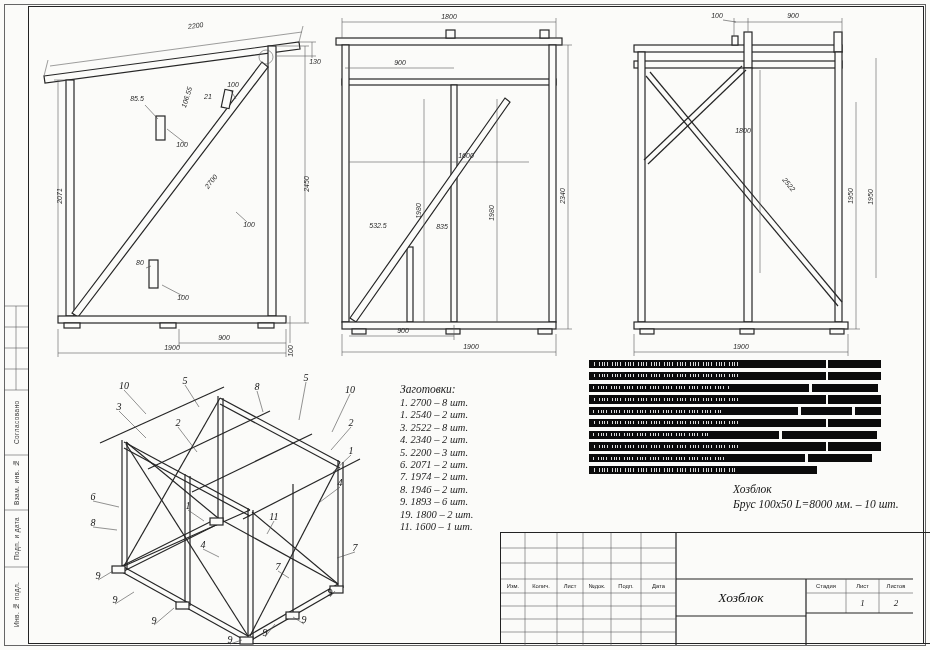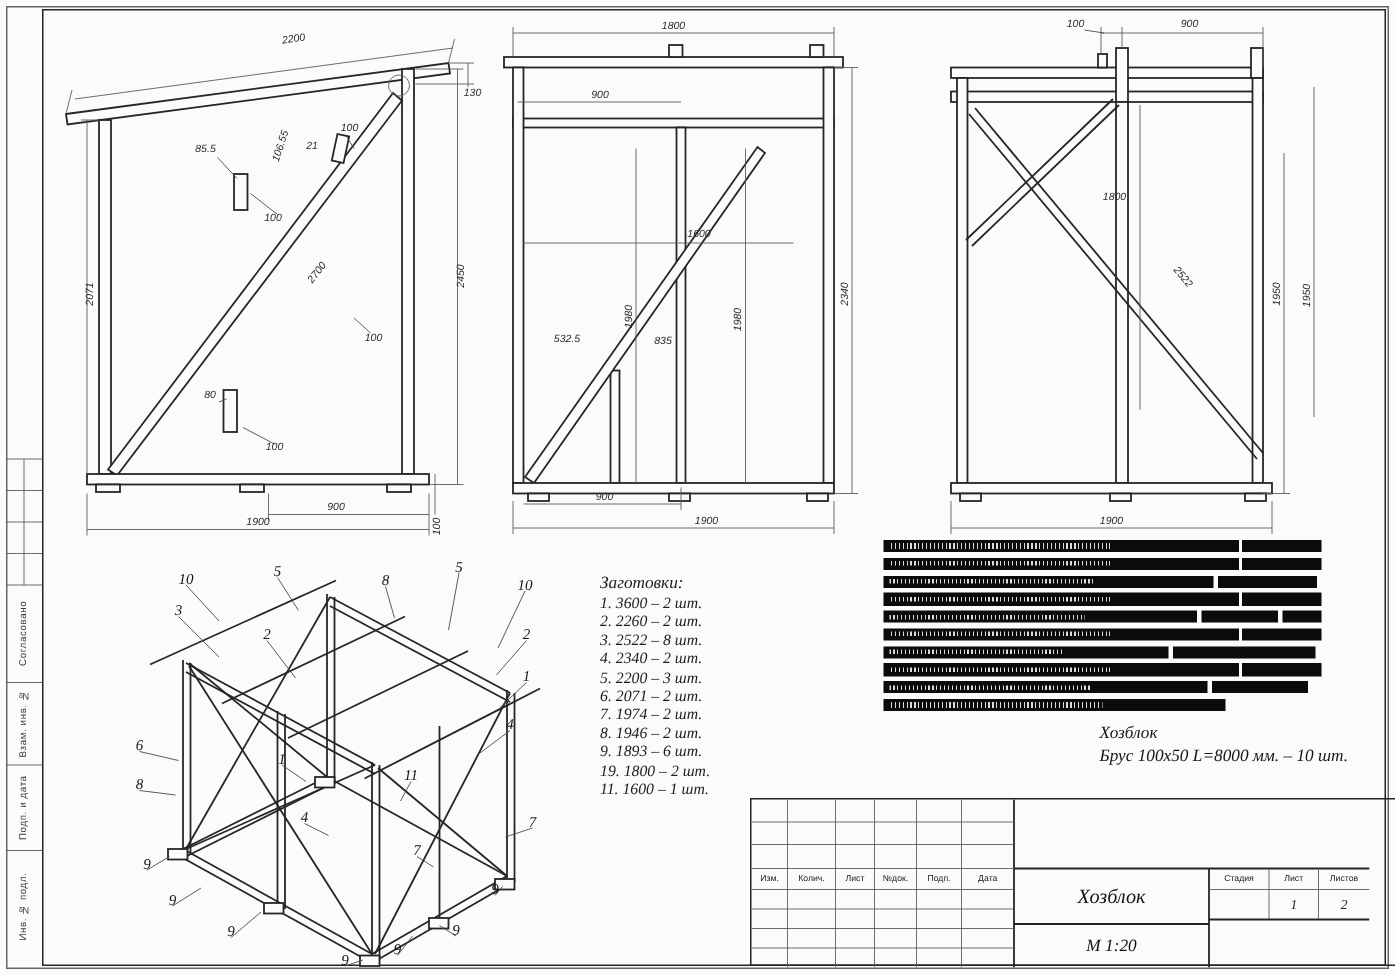--- a/index.html
+++ b/index.html
@@ -283,22 +283,22 @@
       <line x1="304" y1="624" x2="293" y2="617" class="leader"></line>
       <text x="304" y="623" class="callout">9</text>
       <line x1="330" y1="597" x2="335" y2="591" class="leader"></line>
       <text x="330" y="596" class="callout">9</text>
     </g>
 </svg>
 
 <div class="parts">
   <h3>Заготовки:</h3>
   <ol>
-      <li>1. 3600 – 2 шт.</li>
-      <li>2. 2260 – 2 шт.</li>
+      <li>1. 2700 – 8 шт.</li>
+      <li>1. 2540 – 2 шт.</li>
       <li>3. 2522 – 8 шт.</li>
       <li>4. 2340 – 2 шт.</li>
       <li>5. 2200 – 3 шт.</li>
       <li>6. 2071 – 2 шт.</li>
       <li>7. 1974 – 2 шт.</li>
       <li>8. 1946 – 2 шт.</li>
       <li>9. 1893 – 6 шт.</li>
       <li>19. 1800 – 2 шт.</li>
       <li>11. 1600 – 1 шт.</li>
     </ol>
@@ -395,19 +395,18 @@
     <line class="d" x1="305" y1="60" x2="412" y2="60"></line>
     <line x1="305" y1="80" x2="412" y2="80" stroke="#232323" stroke-width="1.2"></line>
   </svg>
   <div class="tb-label" style="left:0;top:46px;width:24px;height:14px">Изм.</div>
   <div class="tb-label" style="left:24px;top:46px;width:32px;height:14px">Колич.</div>
   <div class="tb-label" style="left:56px;top:46px;width:26px;height:14px">Лист</div>
   <div class="tb-label" style="left:82px;top:46px;width:28px;height:14px">№док.</div>
   <div class="tb-label" style="left:110px;top:46px;width:30px;height:14px">Подп.</div>
   <div class="tb-label" style="left:140px;top:46px;width:35px;height:14px">Дата</div>
   <div class="tb-label tb-italic" style="left:175px;top:46px;width:130px;height:37px;font-size:13.5px">Хозблок</div>
-  <div class="tb-label tb-italic" style="left:175px;top:83px;width:130px;height:29px;font-size:11.5px">М 1:20</div>
   <div class="tb-label" style="left:305px;top:46px;width:40px;height:14px">Стадия</div>
   <div class="tb-label" style="left:345px;top:46px;width:33px;height:14px">Лист</div>
   <div class="tb-label" style="left:378px;top:46px;width:34px;height:14px">Листов</div>
   <div class="tb-label tb-val" style="left:345px;top:60px;width:33px;height:20px">1</div>
   <div class="tb-label tb-val" style="left:378px;top:60px;width:34px;height:20px">2</div>
 </div>
 
 </body></html>

